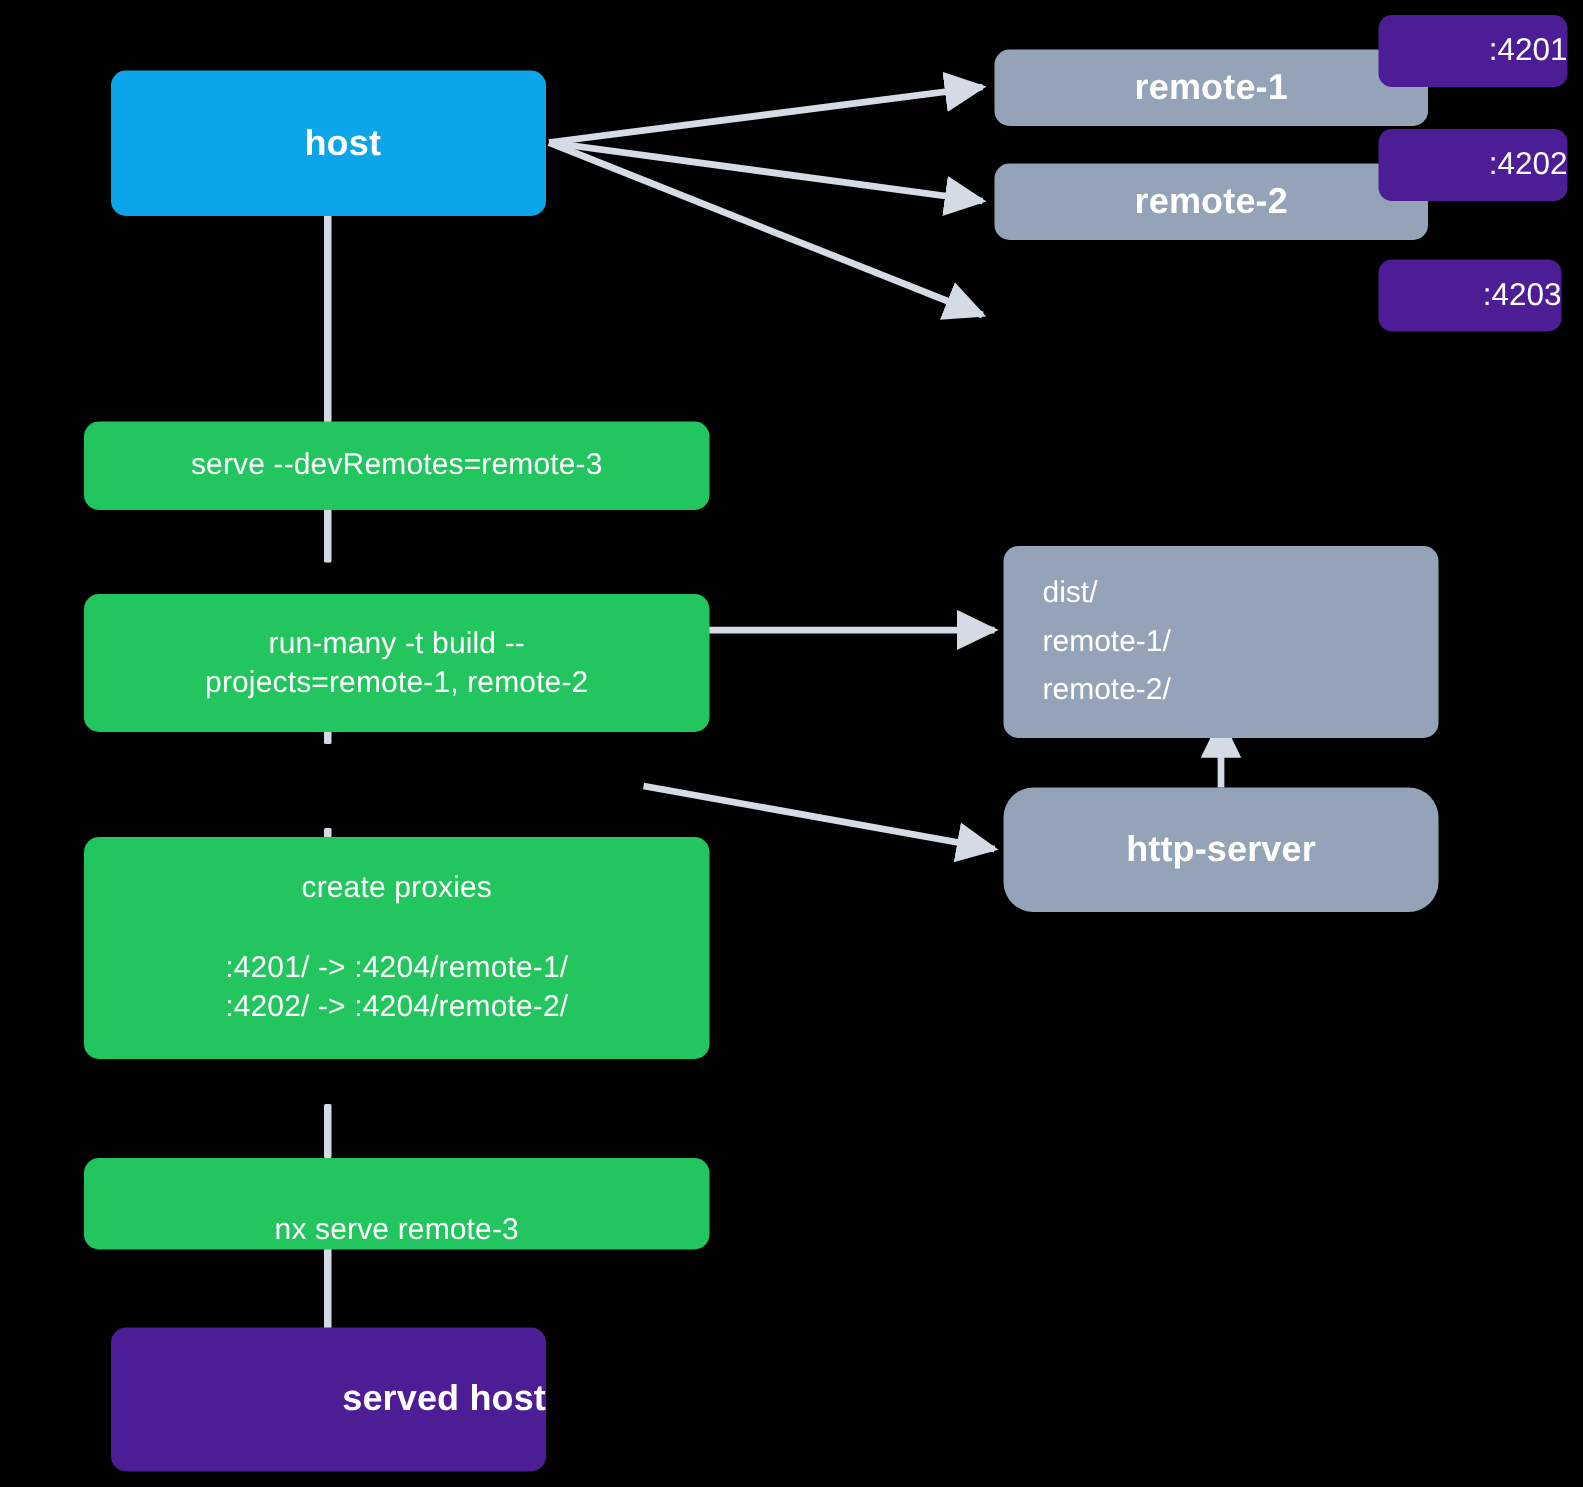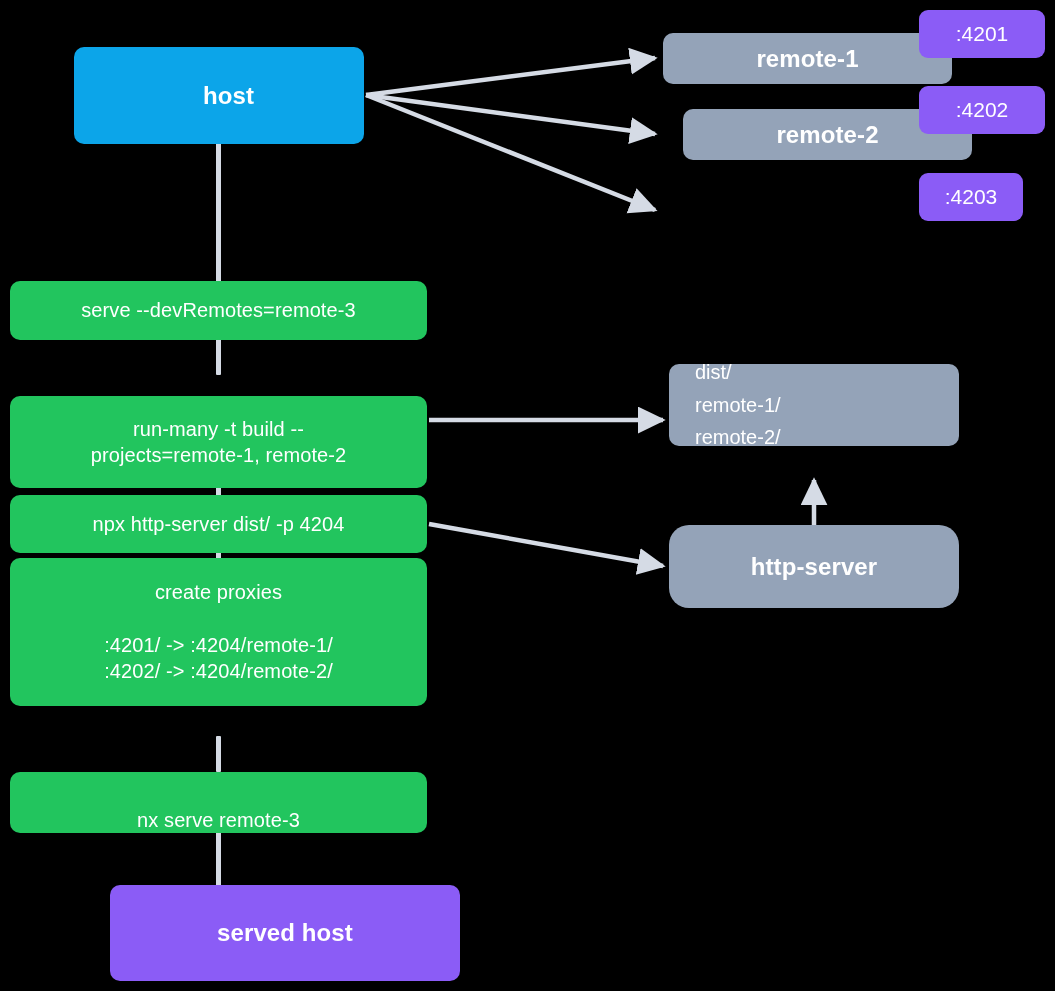--- a/index.html
+++ b/index.html
@@ -33,40 +33,41 @@
   .node.remote,
   .node.service {
     font-weight: 700;
     font-size: 24px;
     letter-spacing: 0.1px;
   }
   .node.cmd {
     font-weight: 400;
     font-size: 20px;
     letter-spacing: 0.1px;
+    margin-left: 46px;
   }
   .node.badge {
     font-weight: 400;
     font-size: 21px;
     border-radius: 9px;
     z-index: 6;
   }
   .node.dir {
     font-weight: 400;
     font-size: 20px;
     justify-content: flex-start;
     text-align: left;
     padding-left: 26px;
     line-height: 1.62;
   }
 
   .c-host    { background: #0CA5E9; }
   .c-green   { background: #22C55E; }
   .c-gray    { background: #94A3B8; }
-  .c-blue    { background: #8b5cf6; }
+  .c-blue    { background: #4c1d95; justify-content: flex-end; }
 
   .vline {
     position: absolute;
     width: 5px;
     background: #D5DBE5;
     border-radius: 1px;
     z-index: 1;
   }
   svg.edges {
     position: absolute;
@@ -110,60 +111,57 @@
     <span>host</span>
   </div>
 
   <div class="node remote c-gray" style="left:663px; top:33px; width:289px; height:51px;">
     <span>remote-1</span>
   </div>
   <div class="node badge c-blue" style="left:919px; top:10px; width:126px; height:48px;">
     <span>:4201</span>
   </div>
 
-  <div class="node remote c-gray" style="left:663px; top:109px; width:289px; height:51px;margin-left:20px;">
+  <div class="node remote c-gray" style="left:663px; top:109px; width:289px; height:51px;">
     <span>remote-2</span>
   </div>
   <div class="node badge c-blue" style="left:919px; top:86px; width:126px; height:48px;">
     <span>:4202</span>
   </div>
 
-  <div class="node badge c-blue" style="left:919px; top:173px; width:104px; height:48px;">
+  <div class="node badge c-blue" style="left:919px; top:173px; width:122px; height:48px;">
     <span>:4203</span>
   </div>
 
   <div class="node cmd c-green" style="left:10px; top:281px; width:417px; height:59px;">
     <span>serve --devRemotes=remote-3</span>
   </div>
 
   <div class="node cmd c-green" style="left:10px; top:396px; width:417px; height:92px;">
     <span>run-many -t build --
 projects=remote-1, remote-2</span>
   </div>
 
-  <div class="node cmd c-green" style="left:10px; top:495px; width:417px; height:58px;">
-    <span>npx http-server dist/ -p 4204</span>
-  </div>
 
   <div class="node cmd c-green" style="left:10px; top:558px; width:417px; height:148px;">
     <span>create proxies
 
 :4201/ -&gt; :4204/remote-1/
 :4202/ -&gt; :4204/remote-2/</span>
   </div>
 
   <div class="node cmd c-green" style="left:10px; top:772px; width:417px; height:61px;align-items:flex-end;">
     <span>nx serve remote-3</span>
   </div>
 
-  <div class="node served c-blue" style="left:74px; top:885px; width:350px; height:96px;margin-left:36px;">
+  <div class="node served c-blue" style="left:74px; top:885px; width:290px; height:96px;">
     <span>served host</span>
   </div>
 
-  <div class="node dir c-gray" style="left:669px; top:364px; width:290px; height:82px;">
+  <div class="node dir c-gray" style="left:669px; top:364px; width:290px; height:128px;">
     <span>dist/
       remote-1/
       remote-2/</span>
   </div>
 
   <div class="node service c-gray" style="left:669px; top:525px; width:290px; height:83px;border-radius:20px;">
     <span>http-server</span>
   </div>
 
 </div>

